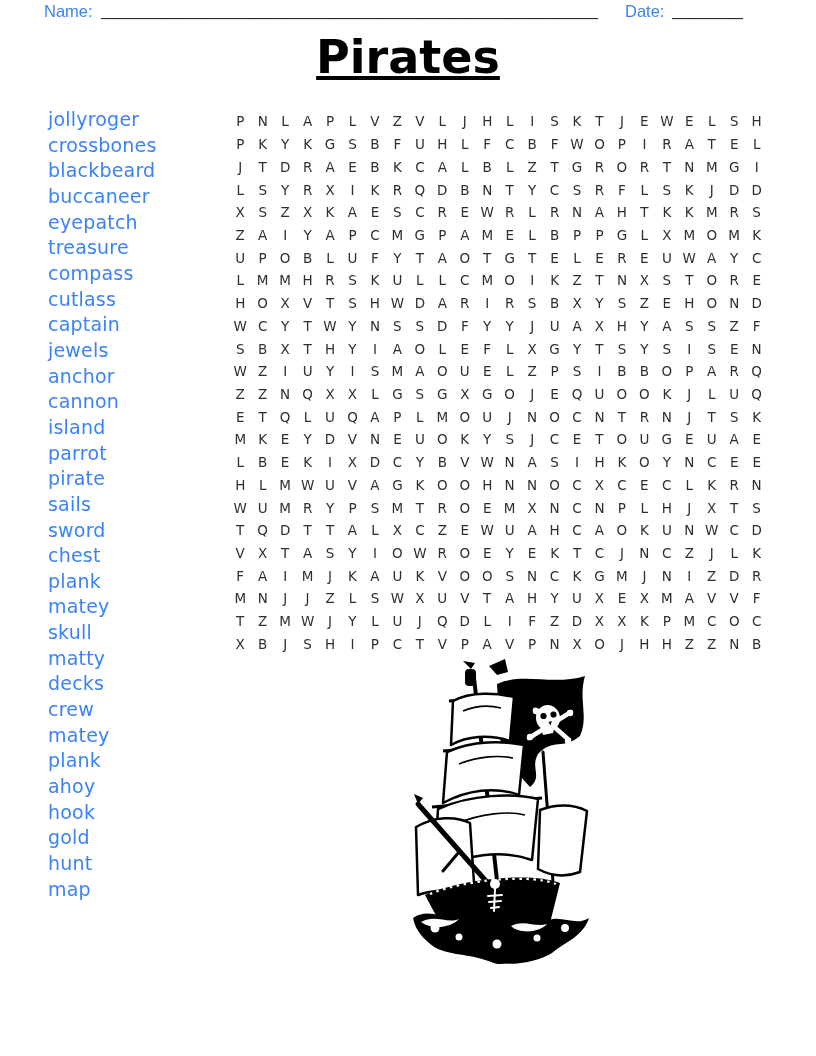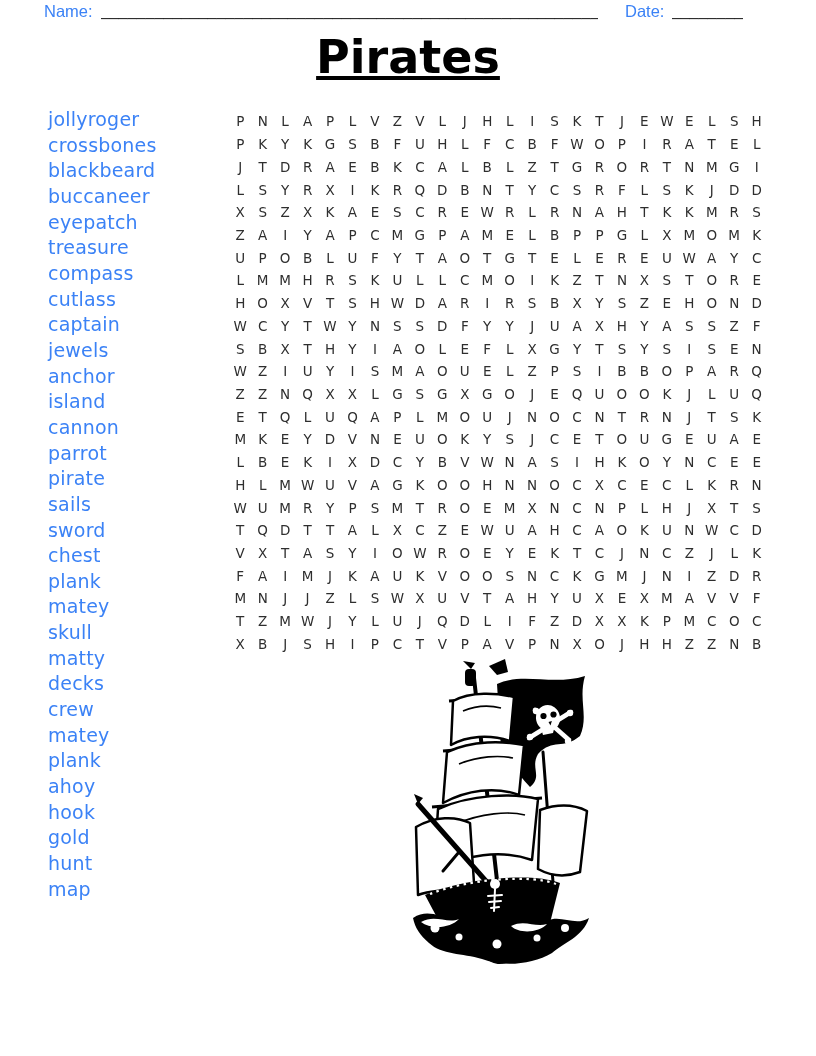--- a/index.html
+++ b/index.html
@@ -75,22 +75,22 @@
       <div class="word">crossbones</div>
       <div class="word">blackbeard</div>
       <div class="word">buccaneer</div>
       <div class="word">eyepatch</div>
       <div class="word">treasure</div>
       <div class="word">compass</div>
       <div class="word">cutlass</div>
       <div class="word">captain</div>
       <div class="word">jewels</div>
       <div class="word">anchor</div>
+      <div class="word">cannon</div>
       <div class="word">island</div>
-      <div class="word">cannon</div>
       <div class="word">parrot</div>
       <div class="word">pirate</div>
       <div class="word">sails</div>
       <div class="word">sword</div>
       <div class="word">chest</div>
       <div class="word">plank</div>
       <div class="word">matey</div>
       <div class="word">skull</div>
       <div class="word">matty</div>
       <div class="word">decks</div>

